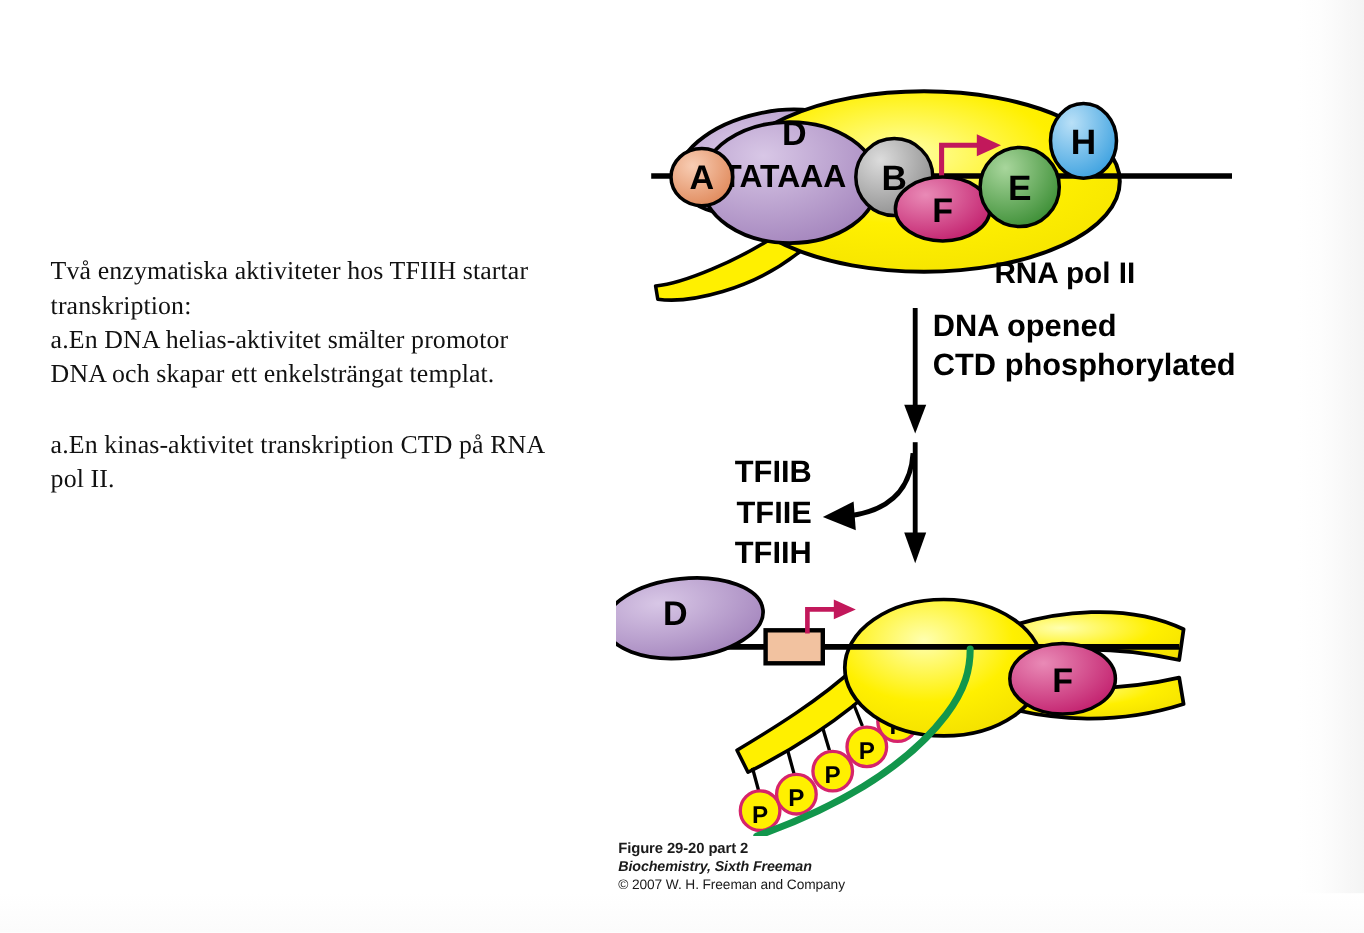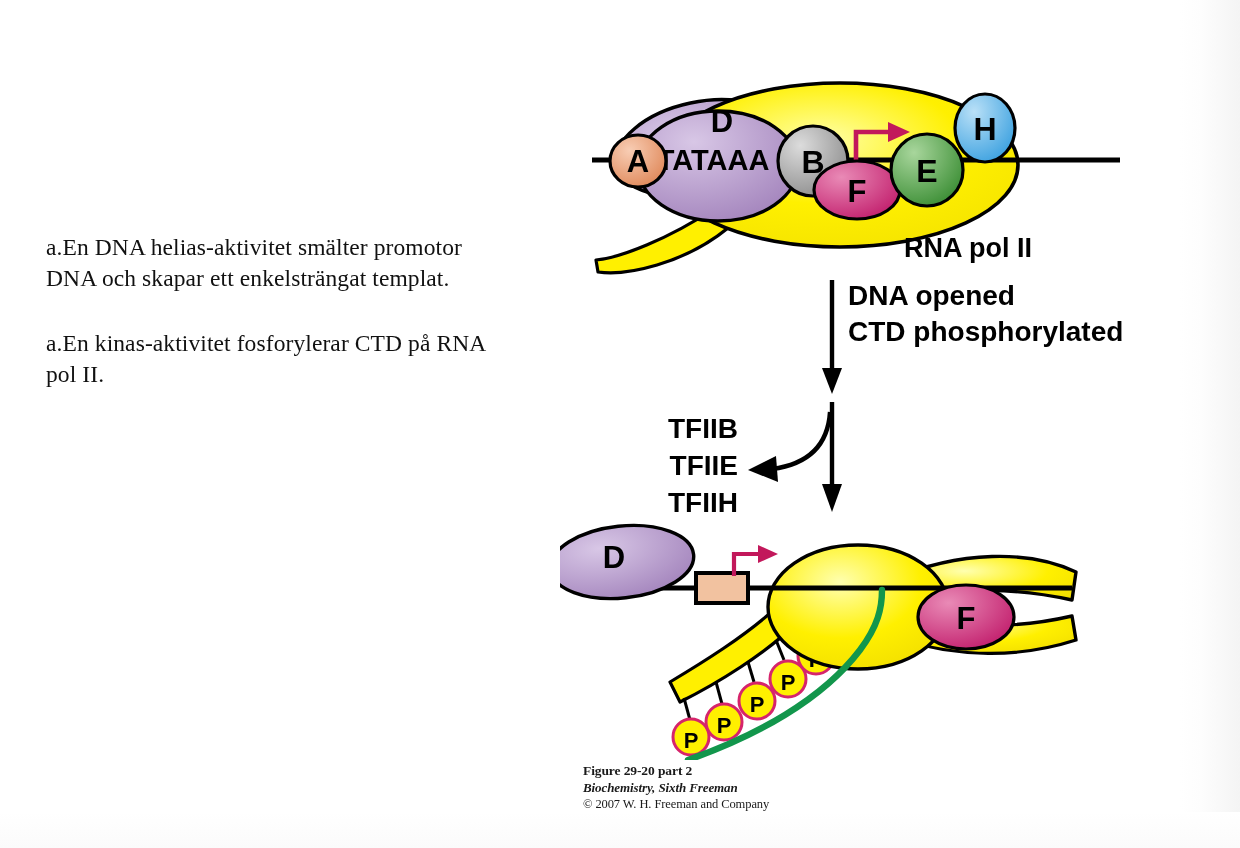--- a/index.html
+++ b/index.html
@@ -50,24 +50,24 @@
     line-height: 31px;
     letter-spacing: 0.1px;
     margin: 0;
   }
   .para.gap-a { }
   .para.gap-b { margin-top: 34px; }
 
   
   #caption {
     position: absolute;
-    left: 583px;
+    left: 562px;
     top: 762px;
     width: 330px;
-    font-family: Liberation Serif, serif;
+    font-family: Liberation Sans, sans-serif;
     color: #1a1a1a;
   }
   #caption .cap-line1 {
     font-size: 13.5px;
     font-weight: bold;
     line-height: 17px;
     letter-spacing: -0.1px;
   }
   #caption .cap-line2 {
     font-size: 13px;
@@ -93,22 +93,23 @@
     font-weight: bold;
     fill: #000000;
   }
 </style>
 </head>
 <body>
 
 <div id="slide">
 
   <div id="text-column">
+    <p class="para">Två enzymatiska aktiviteter hos TFIIH startar transkription:</p>
     <p class="para gap-a">a.En DNA helias-aktivitet smälter promotor DNA och skapar ett enkelsträngat templat.</p>
-    <p class="para gap-b">a.En kinas-aktivitet  fosforylerar CTD på RNA pol II.</p>
+    <p class="para gap-b">a.En kinas-aktivitet  transkription CTD på RNA pol II.</p>
   </div>
 
   <svg id="figure-svg" width="620" height="700" viewBox="0 0 620 700">
 
     <defs>
       <radialGradient id="gA" cx="35%" cy="30%" r="75%">
         <stop offset="0%" stop-color="#f8cdb4"></stop>
         <stop offset="100%" stop-color="#e08a5c"></stop>
       </radialGradient>
       <radialGradient id="gD" cx="35%" cy="28%" r="78%">

